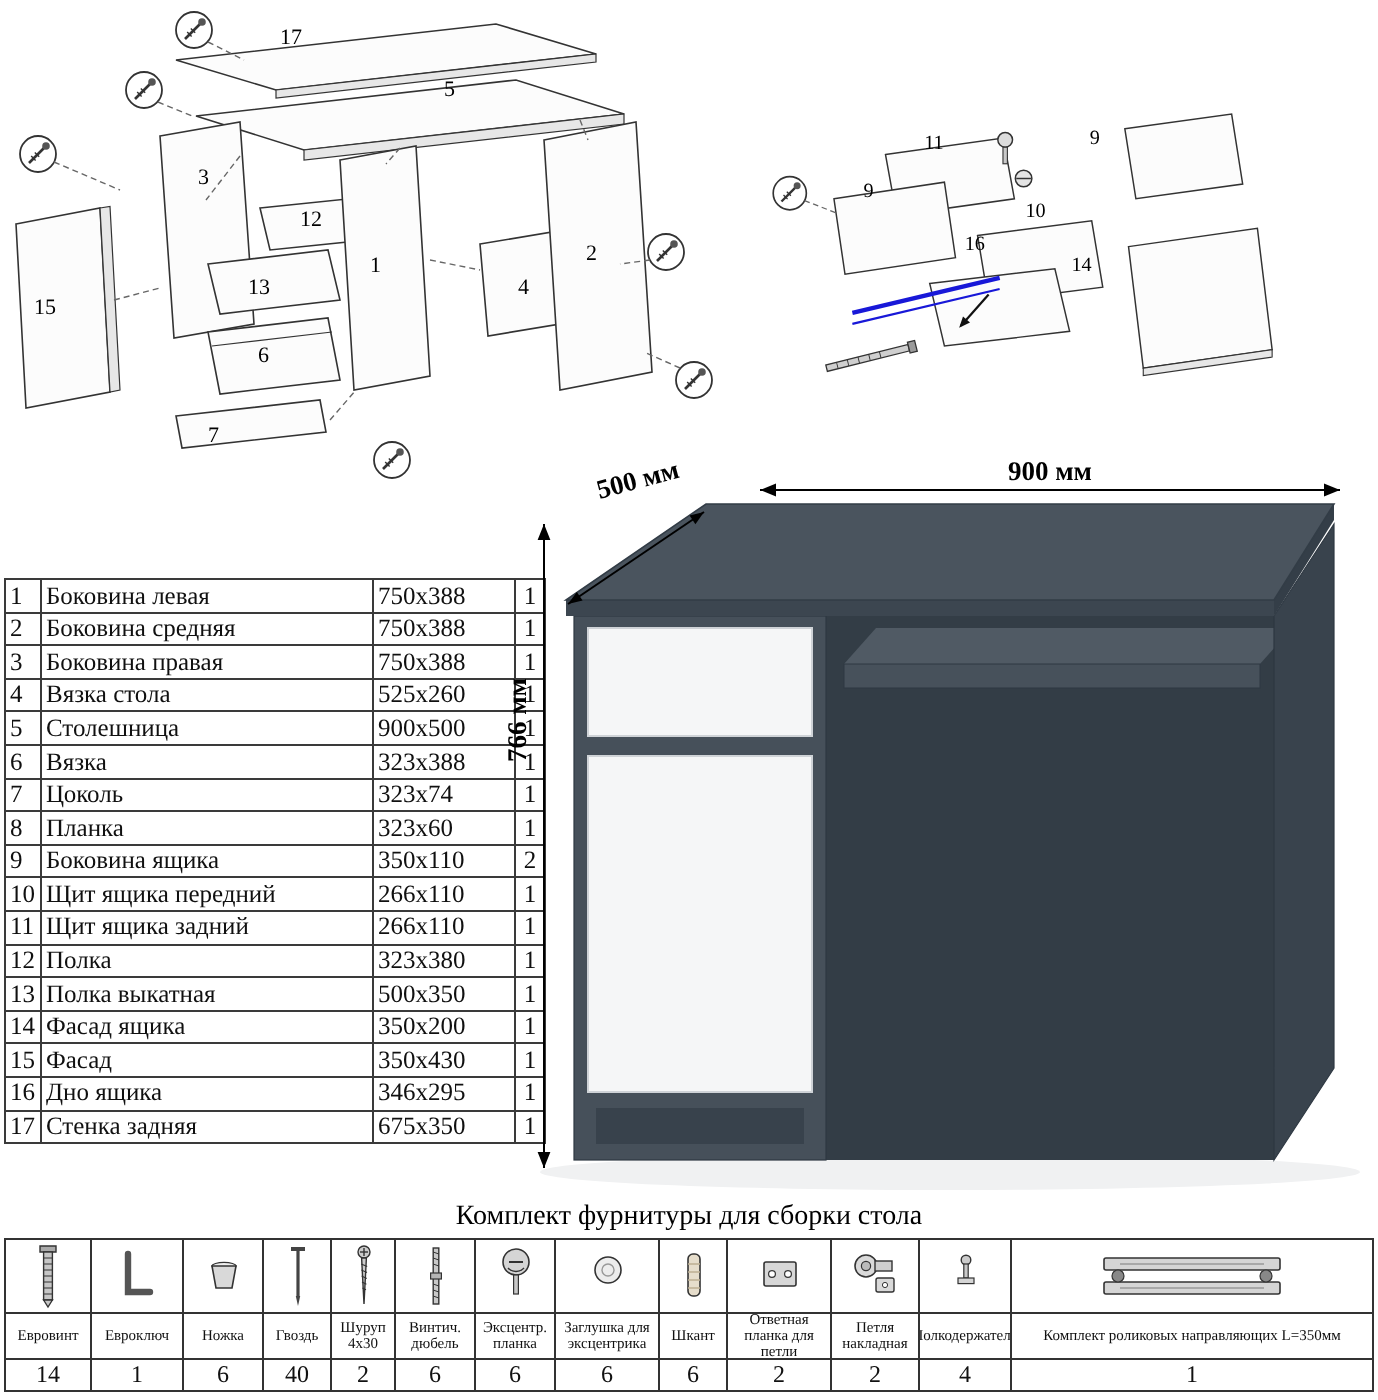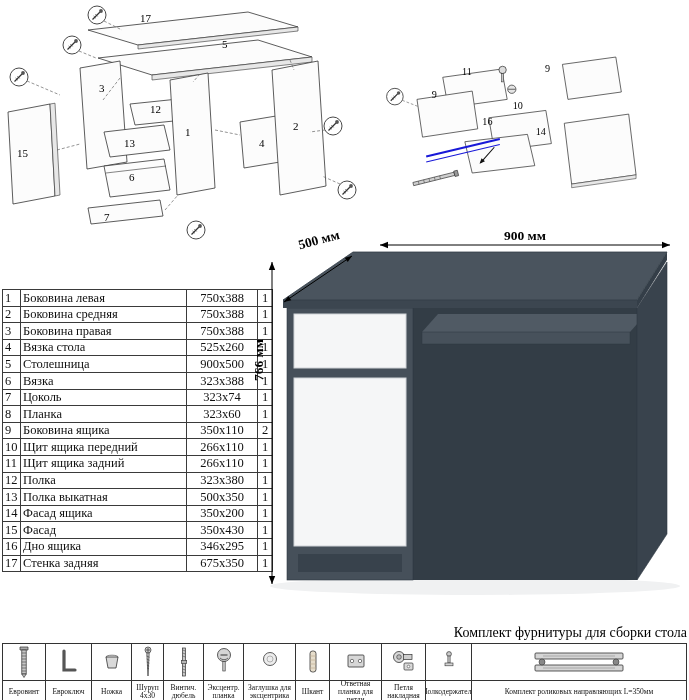--- a/index.html
+++ b/index.html
@@ -11,26 +11,26 @@
   .abs { position:absolute; }
 
   
   table.parts { border-collapse:collapse; background:#fff; }
   table.parts td {
     border:1px solid #3a3a3a; font-size:12.5px; line-height:1;
     height:16.6px; padding:0 2px; white-space:nowrap; color:#101010;
   }
   td.cn { width:18px; padding-left:3px; }
   td.cm { width:166px;font-family:Liberation Serif, serif; }
-  td.cs { width:71px;text-align:center; }
+  td.cs { width:71px; }
   td.cq { width:15px; text-align:center; padding:0 1px; }
 
   
   .hw-wrap { position:absolute; left:2px; top:601px; width:685px; }
-  .hw-title { text-align:right; font-size:14px; color:#000; margin-bottom:2px;margin-top:24px; }
+  .hw-title { text-align:center; font-size:14px; color:#000; margin-bottom:2px; }
   .hw-table { display:flex; border:1px solid #333; height:77px; background:#fff; }
   .hw-cell { display:flex; flex-direction:column; border-left:1px solid #333; flex-shrink:0; }
   .hw-cell:first-child { border-left:none; }
   .hw-cell.last { flex:1 1 auto; min-width:0;font-family:Liberation Serif, serif; }
   .hw-icon { height:38px; display:flex; align-items:center; justify-content:center; border-bottom:1px solid #333; overflow:hidden; }
   .hw-name {
     height:23px; border-bottom:1px solid #333; font-size:7.5px; line-height:1.1;
     display:flex; align-items:center; justify-content:center; text-align:center; padding:0 1px; overflow:hidden;
   }
   .hw-qty { flex:1; display:flex; align-items:center; justify-content:center; font-size:12px; }
@@ -337,20 +337,31 @@
       <div class="hw-icon">
         <svg width="26" height="36" viewBox="0 0 26 36">
             <ellipse cx="13" cy="13" rx="6" ry="1.8" fill="#eee" stroke="#333" stroke-width="0.6"></ellipse>
             <path d="M7,13 h12 l-2,11 h-8 z" fill="#d9d9d9" stroke="#333" stroke-width="0.8"></path>
           </svg>
       </div>
       <div class="hw-name">Ножка</div>
       <div class="hw-qty">6</div>
     </div>
 
+    <div class="hw-cell" style="width:34px">
+      <div class="hw-icon">
+        <svg width="26" height="36" viewBox="0 0 26 36">
+            <line x1="9.5" y1="4.5" x2="16.5" y2="4.5" stroke="#444" stroke-width="2"></line>
+            <line x1="13" y1="5.5" x2="13" y2="28" stroke="#444" stroke-width="1.6"></line>
+            <polygon points="11.9,28 14.1,28 13,33" fill="#444"></polygon>
+          </svg>
+      </div>
+      <div class="hw-name">Гвоздь</div>
+      <div class="hw-qty">40</div>
+    </div>
 
 
     <div class="hw-cell" style="width:32px">
       <div class="hw-icon">
         <svg width="26" height="36" viewBox="0 0 26 36">
             <circle cx="13" cy="6" r="3" fill="#ccc" stroke="#333" stroke-width="0.7"></circle>
             <line x1="11" y1="6" x2="15" y2="6" stroke="#333" stroke-width="0.7"></line>
             <line x1="13" y1="4" x2="13" y2="8" stroke="#333" stroke-width="0.7"></line>
             <path d="M11.8,9 L14.2,9 L13,32 Z" fill="#ccc" stroke="#333" stroke-width="0.7"></path>
             <path d="M11.6,12 l3,1.3 M11.7,15 l2.8,1.3 M11.8,18 l2.6,1.2 M12,21 l2.2,1.1 M12.2,24 l1.8,0.9" stroke="#333" stroke-width="0.55" fill="none"></path>

